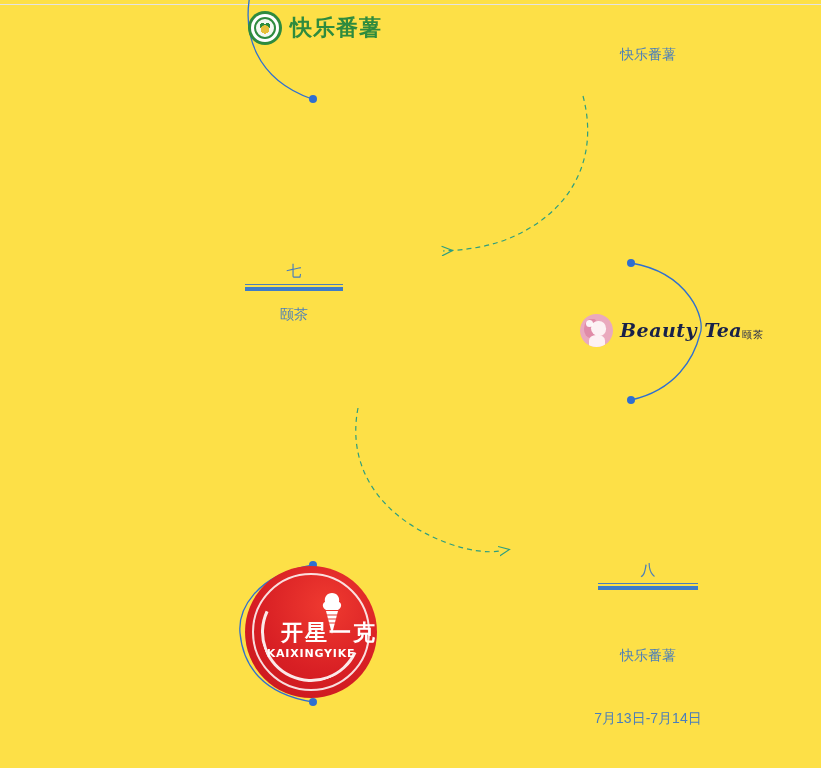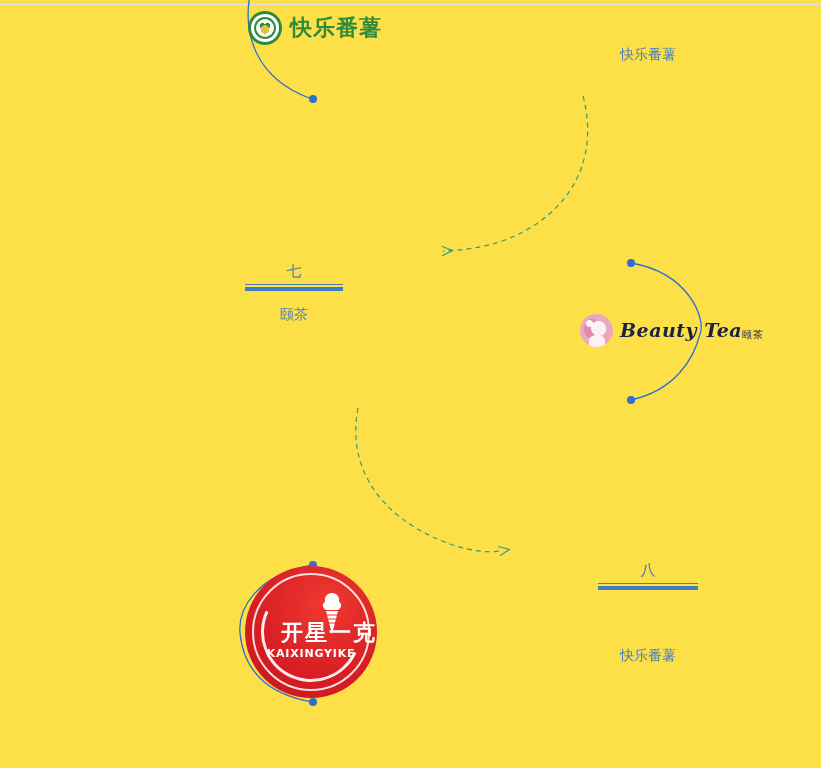--- a/index.html
+++ b/index.html
@@ -328,16 +328,17 @@
   </div>
 
   <div class="section-head" style="left:598px; top:561px; width:100px;">
     <div class="numeral">八</div>
     <div class="rule-thin"></div>
     <div class="rule-thick"></div>
   </div>
 
   <div class="txt-block txt-center" style="left:548px; top:603px; width:200px;">
     <div>快乐番薯</div>
+    <div>7月13日-7月14日</div>
     
   </div>
 
 </div>
 
 </body></html>

